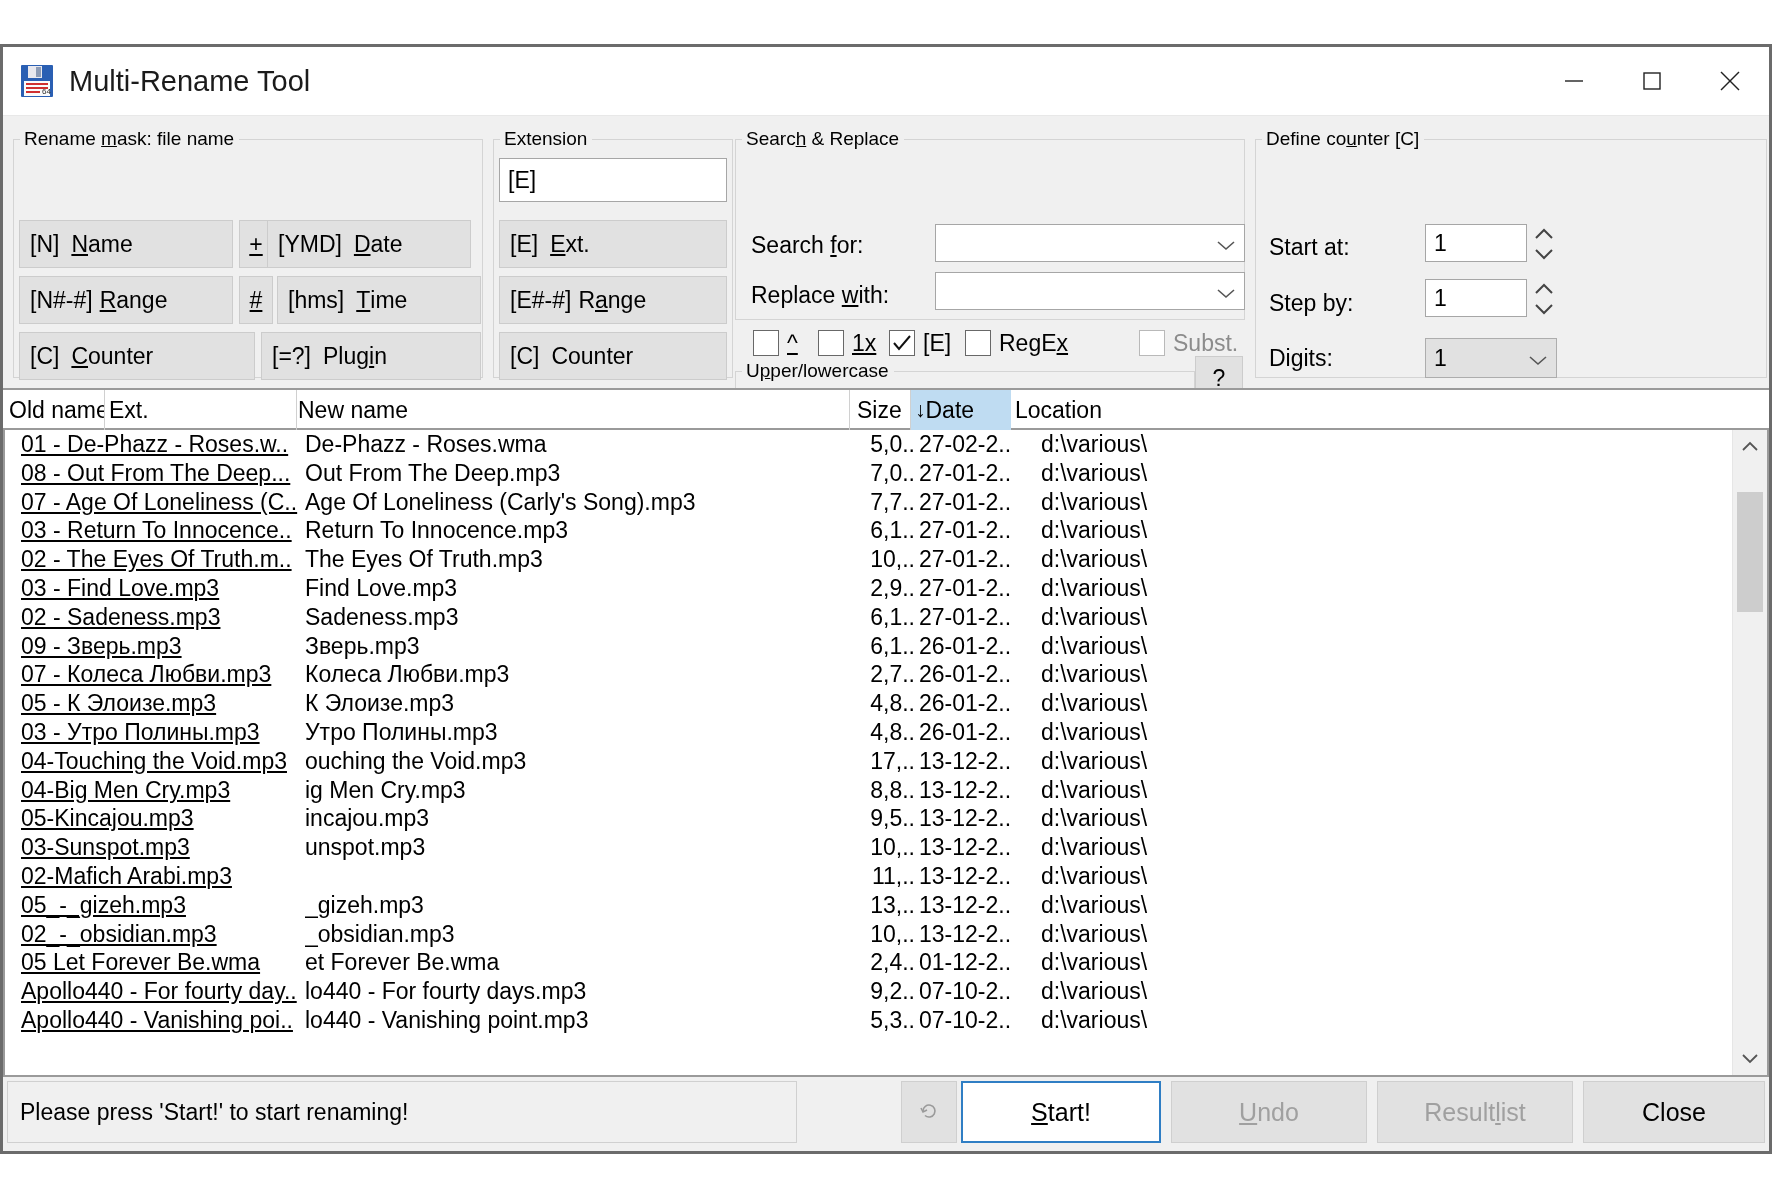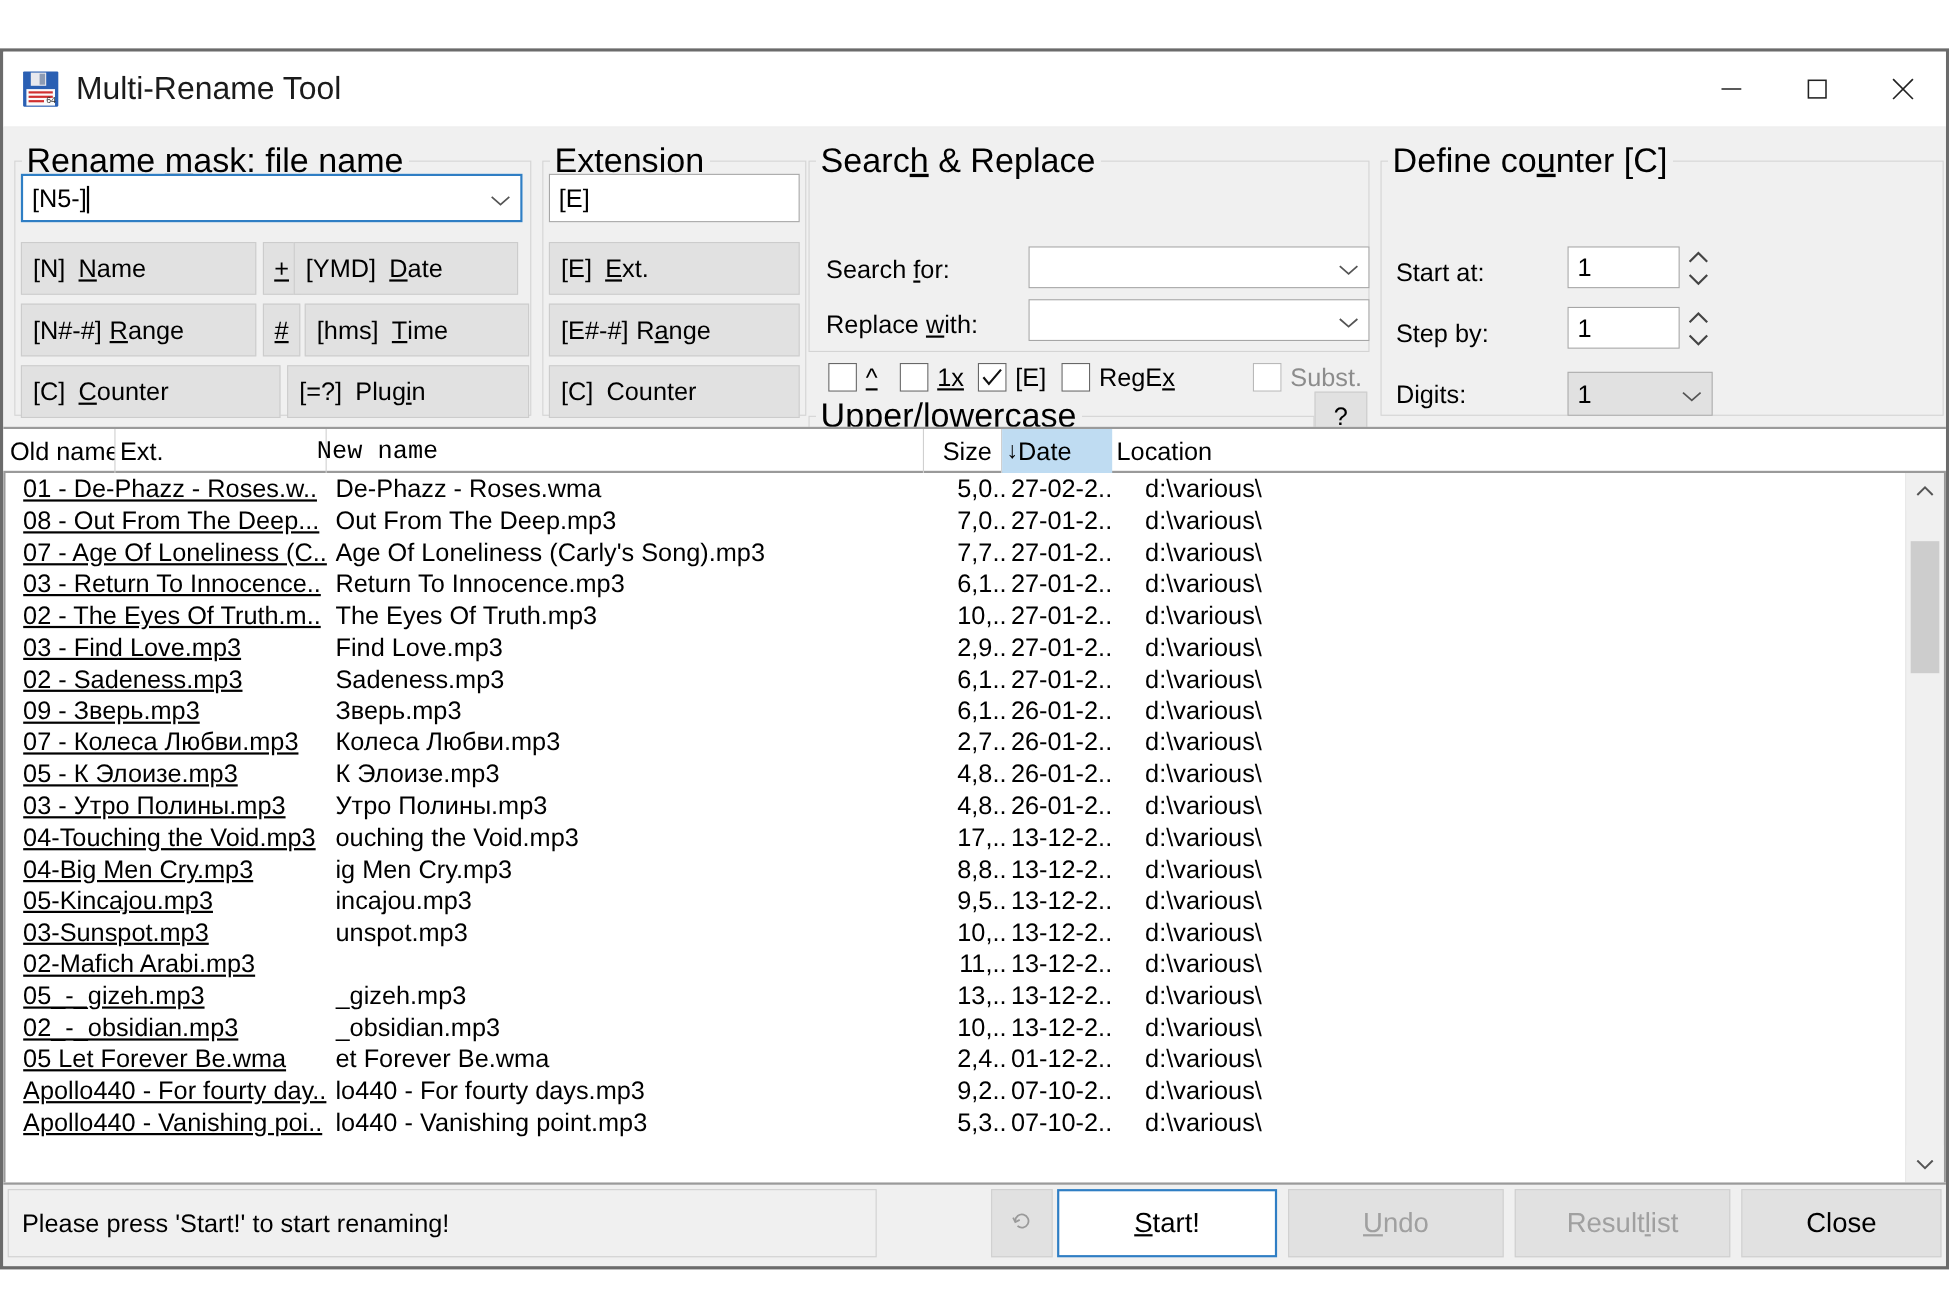--- a/index.html
+++ b/index.html
@@ -72,21 +72,21 @@
   }
   fieldset.grp {
     position: absolute;
     margin: 0;
     padding: 0;
     border: 1px solid #d4d4d4;
     background: transparent;
   }
   fieldset.grp > legend {
     padding: 0 5px 0 4px;
-    font-size: 31px;
+    font-size: 19px;
     color: #000;
     margin-left: 6px;
   }
   .u { text-decoration: underline; }
 
   .txtinput {
     background: #ffffff;
     border: 1px solid #a6a6a6;
     box-sizing: border-box;
     font-family: "Liberation Sans", sans-serif;
@@ -309,29 +309,20 @@
           </svg>
       </div>
     </div>
   </div>
 
   <div class="panels">
 
     <fieldset class="grp" style="left:10px; top:12px; width:468px; height:248px;">
       <legend><span>Rename </span><span class="u">m</span><span>ask: file name</span></legend>
     </fieldset>
-    <div class="txtinput focus" style="left:16px; top:42px; width:456px; height:44px;">
-      <span>[N5-]</span>
-        <span class="caret"></span>
-      <span class="arrow" style="margin-left:auto;">
-        <svg width="20" height="12" viewBox="0 0 20 12">
-            <polyline points="2,3 10,10 18,3" fill="none" stroke="#555" stroke-width="1.6"></polyline>
-          </svg>
-      </span>
-    </div>
 
     <div class="btn" style="left:16px; top:104px; width:214px; height:48px;">
       <span>[N]</span>
         <span style="width:12px"></span>
         <span class="u">N</span>
         <span>ame</span>
     </div>
     <div class="btn center" style="left:236px; top:104px; width:34px; height:48px;">
       <span class="u">+</span>
     </div>
@@ -512,21 +503,21 @@
     </div>
   </div>
 
   <div class="listhead">
     <div class="hcell" style="left:2px; width:100px;">
       <span>Old name</span>
     </div>
     <div class="hcell" style="left:102px; width:192px;">
       <span>Ext.</span>
     </div>
-    <div class="hcell" style="left:281px; width:556px;font-family:Liberation Mono, monospace;">
+    <div class="hcell" style="left:291px; width:556px;">
       <span>New name</span>
     </div>
     <div class="hcell" style="left:850px; width:58px;">
       <span>Size</span>
     </div>
     <div class="hcell sorted" style="left:908px; width:100px;">
       <span style="font-size:21px;">↓</span>
         <span>Date</span>
     </div>
     <div class="hcell" style="left:1008px; width:760px; border-right:none;">

